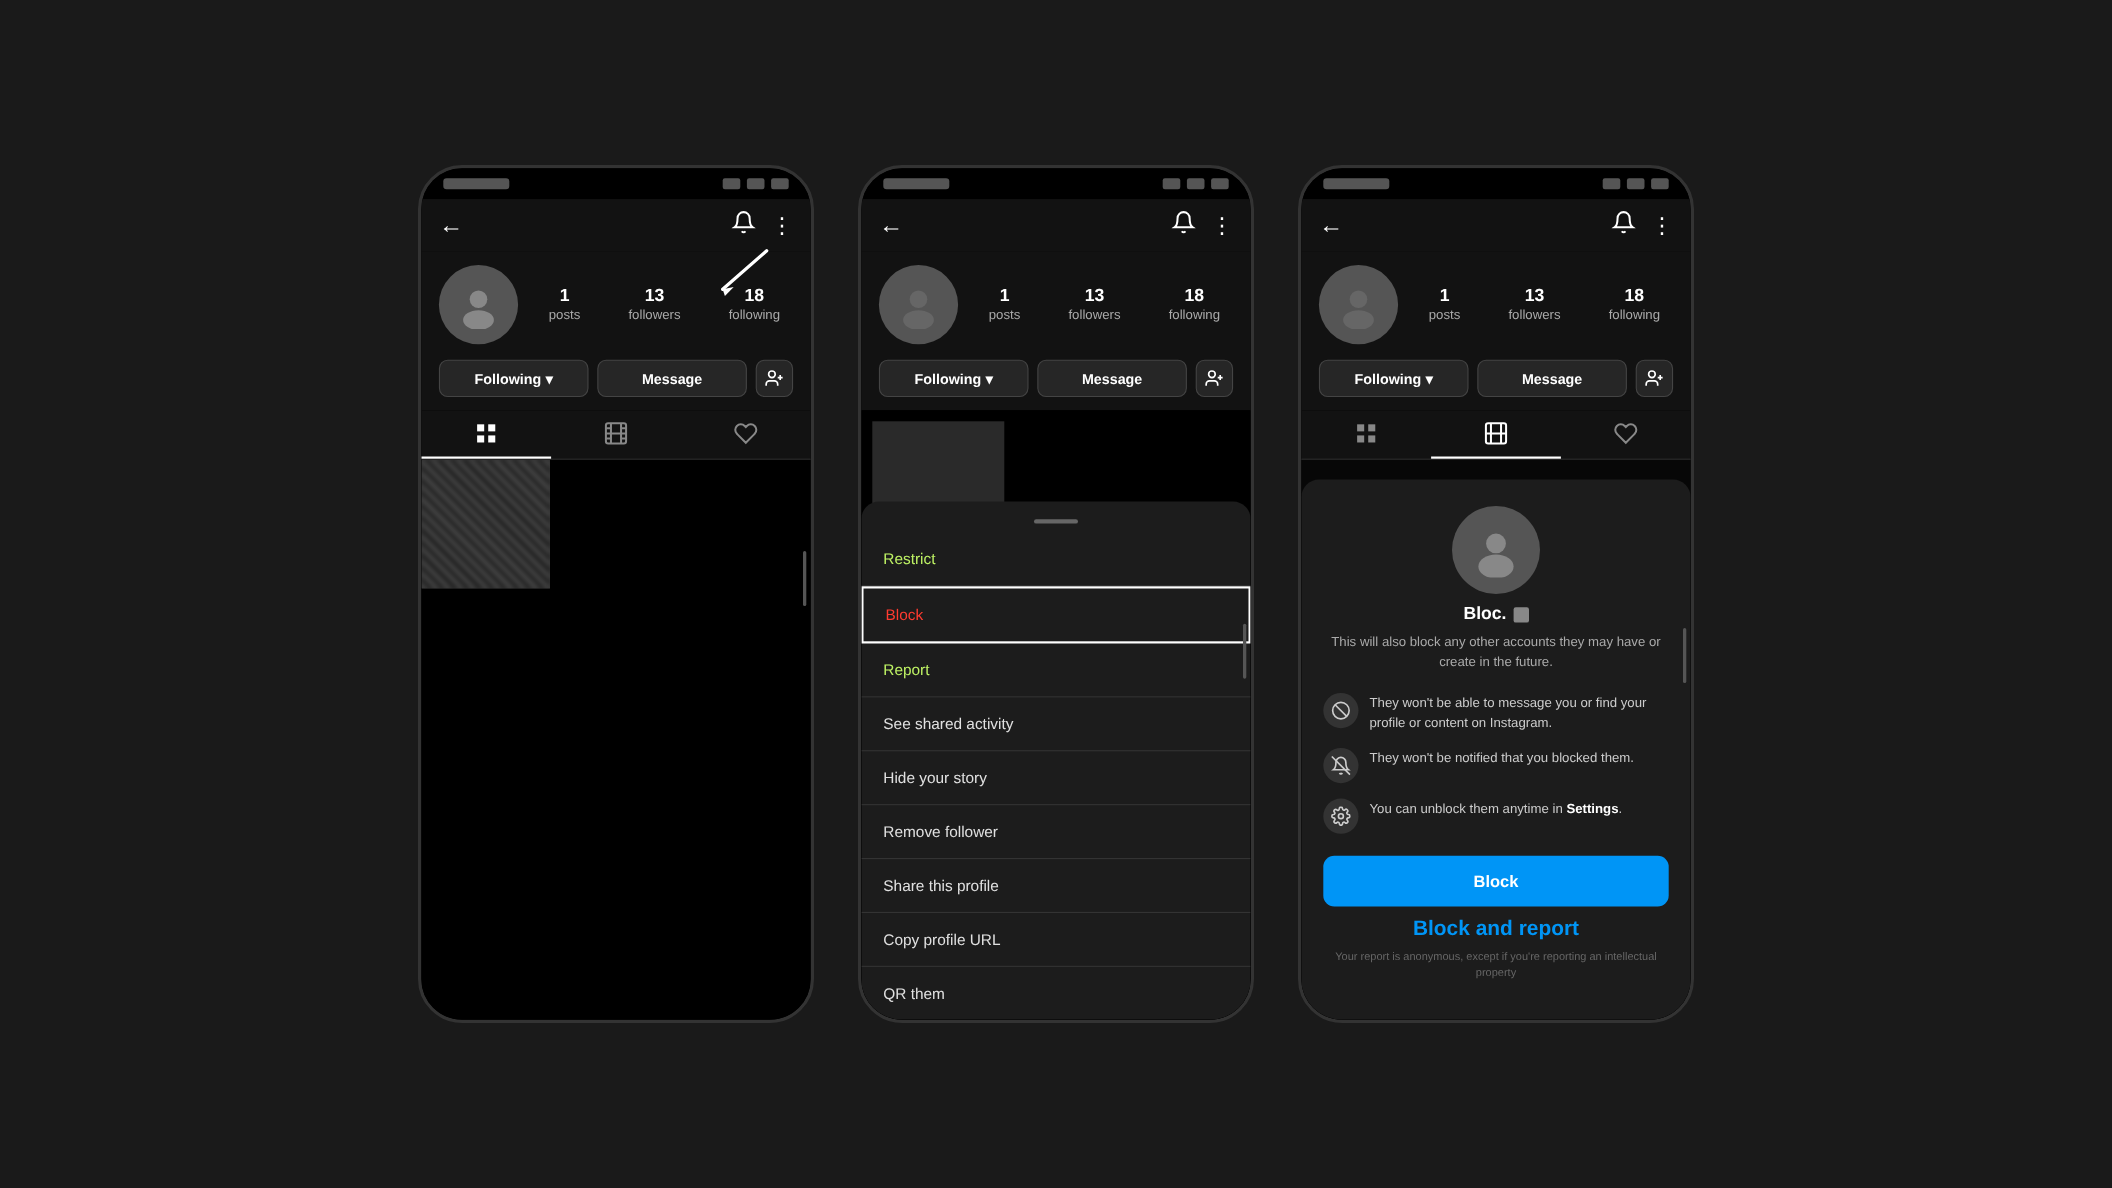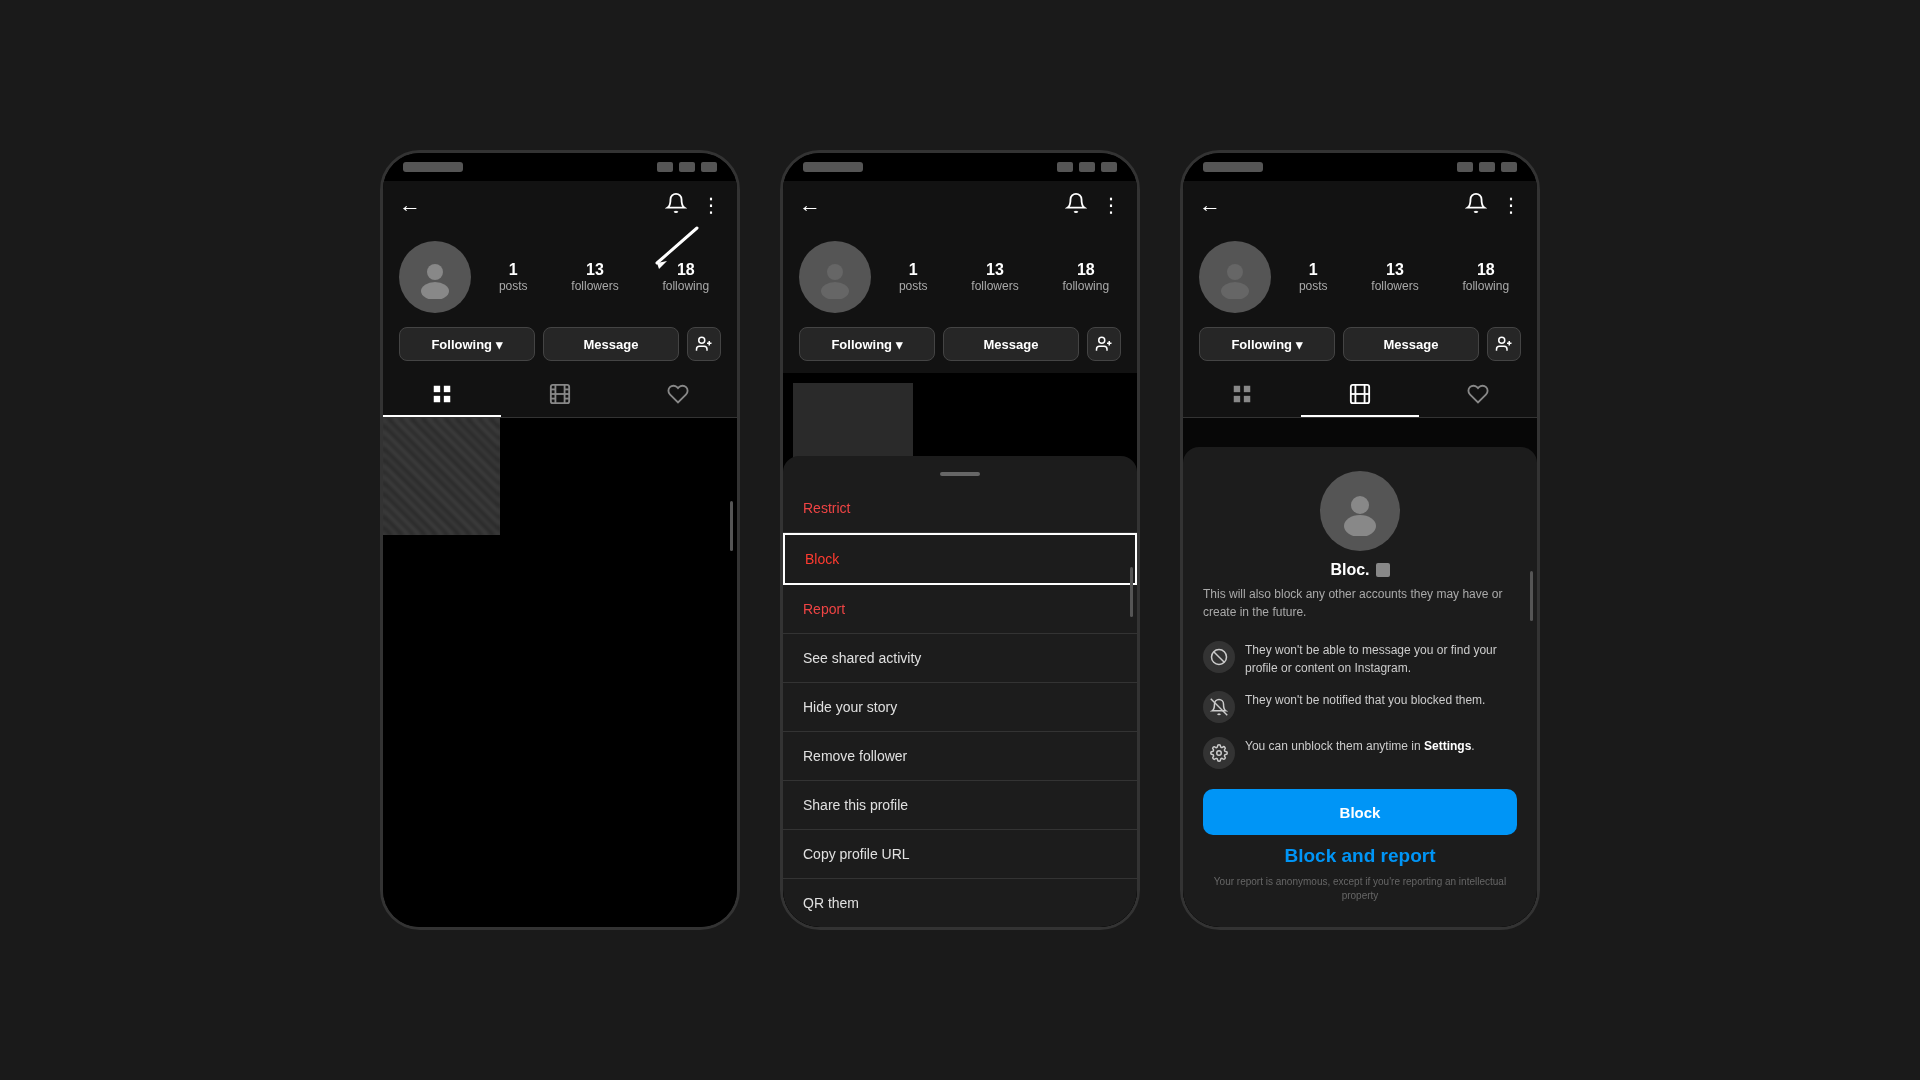--- a/index.html
+++ b/index.html
@@ -267,35 +267,35 @@
       padding-top: 8px;
     }
     .sheet-item {
       padding: 16px 20px;
       border-bottom: 1px solid #333;
       color: #e0e0e0;
       font-size: 14px;
       cursor: pointer;
     }
     .sheet-item.red {
-      color: #ef4444;
+      color: #bef264;
     }
     .sheet-item:last-child {
       border-bottom: none;
     }
 
     
     .block-confirm {
       position: absolute;
       bottom: 0;
       left: 0;
       right: 0;
       background: #1c1c1c;
       border-radius: 16px 16px 0 0;
-      padding: 24px 20px 24px;
+      padding: 24px 20px 35px;
       display: flex;
       flex-direction: column;
       align-items: center;
     }
     .confirm-avatar {
       width: 80px;
       height: 80px;
       border-radius: 50%;
       background: #555;
       display: flex;
@@ -313,20 +313,21 @@
       font-size: 16px;
       font-weight: 600;
       margin-bottom: 6px;
       display: flex;
       align-items: center;
       gap: 6px;
     }
     .confirm-subtitle {
       color: #aaa;
       font-size: 12px;
+      text-align: center;
       margin-bottom: 20px;
       line-height: 1.5;
     }
     .confirm-info-list {
       width: 100%;
       display: flex;
       flex-direction: column;
       gap: 14px;
       margin-bottom: 20px;
     }

